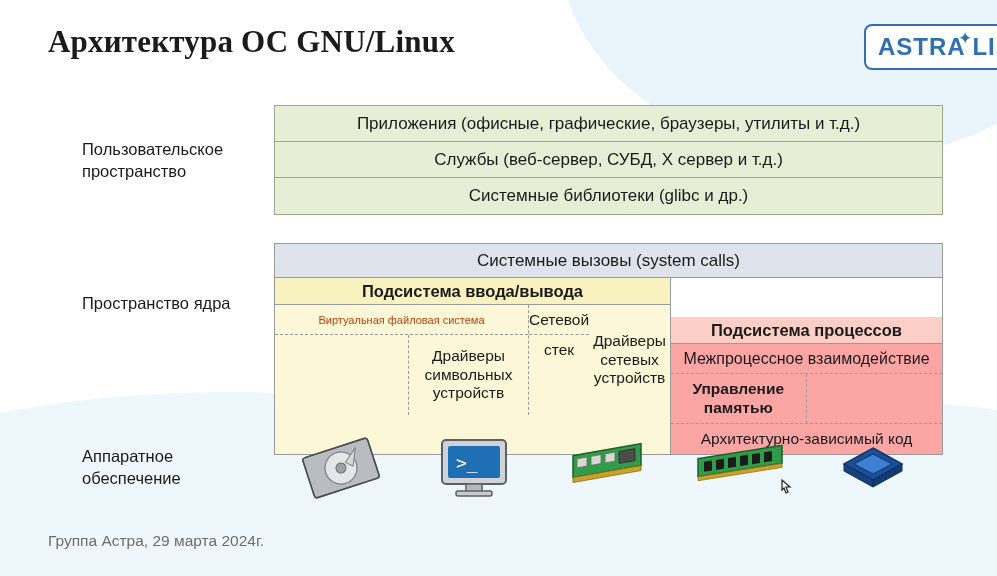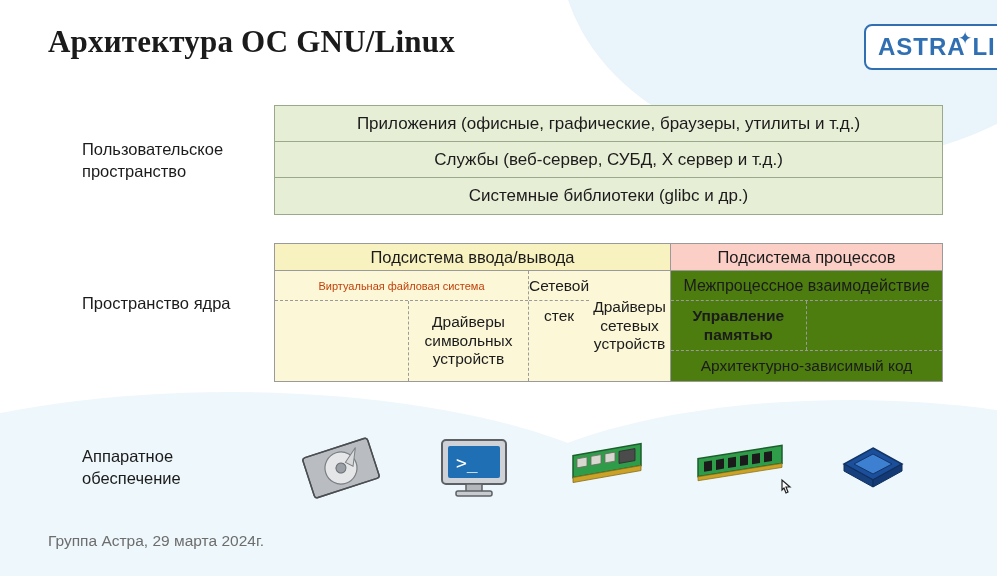--- a/index.html
+++ b/index.html
@@ -151,26 +151,27 @@
   }
   .io-col {
     width: 396px;
     border-right: 1px solid #9a9a9a;
     box-sizing: border-box;
     background: #fbf7d7;
   }
   .proc-col {
     flex: 1;
     box-sizing: border-box;
-    background: #4d7c0f;
+    background: #fca5a5;
+    margin-top: 39px;
   }
   .col-head {
     text-align: center;
     font-size: 16.5px;
-    font-weight: normal;
+    font-weight: bold;
     height: 26px;
     line-height: 26px;
     border-bottom: 1px solid #9a9a9a;
     color: #1b1b1b;
   }
   .io-head { background: #f7f2c0; }
   .proc-head { background: #fbcfc6; }
 
   .io-body {
     display: flex;
@@ -326,20 +327,21 @@
   <div class="side-label" id="label-kernel">Пространство ядра</div>
   <div class="side-label" id="label-hw">Аппаратное обеспечение</div>
 
   <div class="userspace">
     <div class="us-row">Приложения (офисные, графические, браузеры, утилиты и т.д.)</div>
     <div class="us-row">Службы (веб-сервер, СУБД, X сервер и т.д.)</div>
     <div class="us-row">Системные библиотеки (glibc и др.)</div>
   </div>
 
   <div class="kernel">
+    <div class="syscalls">Системные вызовы (system calls)</div>
     <div class="kernel-cols">
 
       <div class="io-col">
         <div class="col-head io-head">Подсистема ввода/вывода</div>
         <div class="io-body">
           <div class="io-left">
             <div class="io-vfs">Виртуальная файловая система</div>
             <div class="io-left-bottom">
               <div class="io-fsdrv">
               </div>

